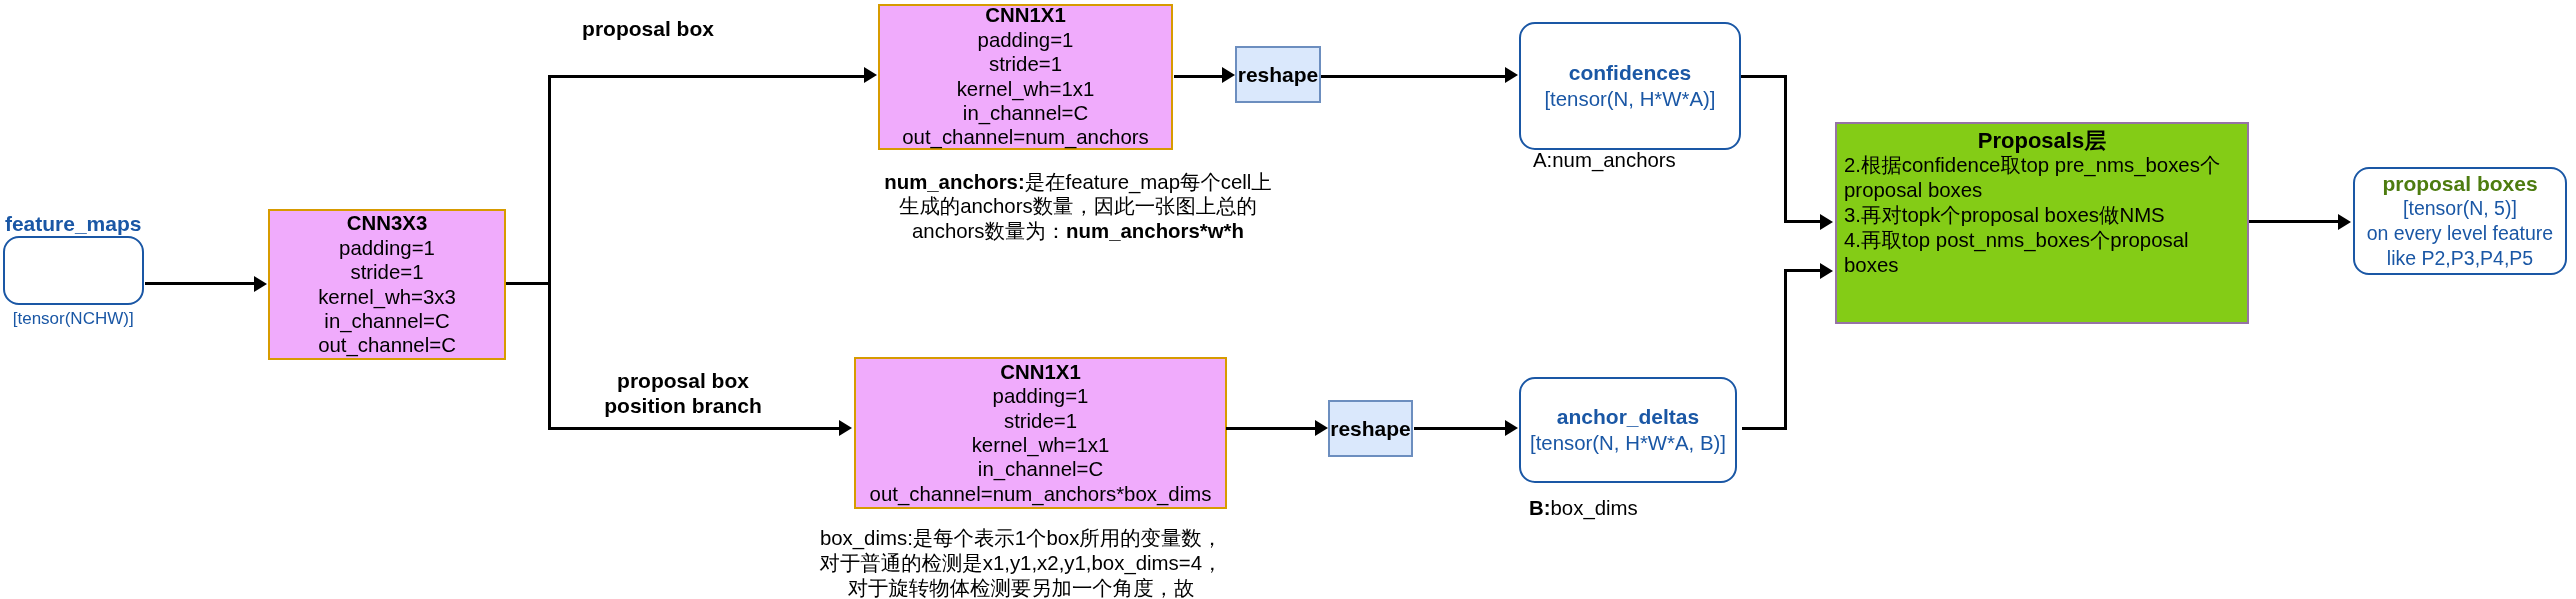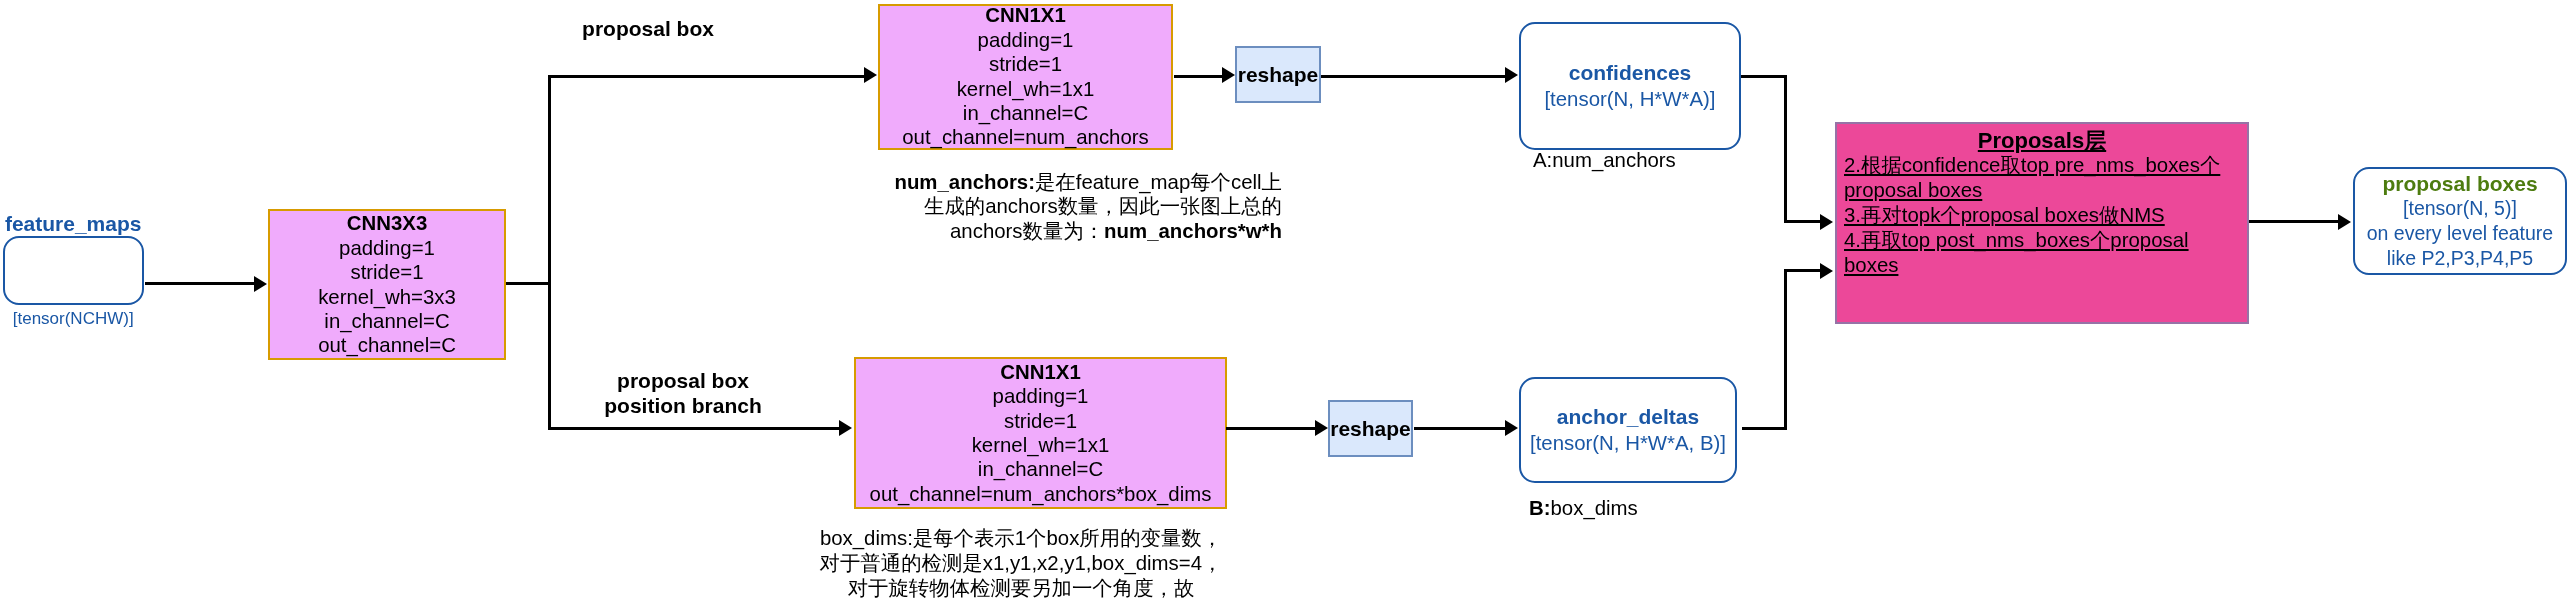--- a/index.html
+++ b/index.html
@@ -39,27 +39,26 @@
   }
   .blue-round .title { font-weight: bold; font-size: 21px; }
   .reshape-box {
     background: #DAE8FC;
     border: 2.7px solid #6C8EBF;
     font-weight: bold;
     font-size: 21px;
   }
   .purple-box {
     position: absolute;
-    background: #ec4899;
+    background: #84cc16;
     border: 2.7px solid #9673A6;
     font-size: 20.4px;
     line-height: 25px;
     padding: 4.4px 7px;
     text-align: left;
-    text-decoration: underline;
   }
   .purple-box .title { font-weight: bold; font-size: 22px; text-align: center; display:block; }
 
   
   .hline { position: absolute; height: 2.7px; background: #000; }
   .vline { position: absolute; width: 2.7px; background: #000; }
   .ah-right {
     position: absolute; width: 0; height: 0;
     border-top: 8px solid transparent;
     border-bottom: 8px solid transparent;
@@ -138,21 +137,21 @@
 
 <div class="hline" style="left:1321px; top:75px; width:185px;"></div>
 <div class="ah-right" style="left:1505px; top:67px;"></div>
 
 <div class="node blue-round" style="left:1519px; top:22px; width:222px; height:128px;">
   <div class="title">confidences</div>
   <div>[tensor(N, H*W*A)]</div>
 </div>
 <div class="tensor-annotation" style="left:1533px; top:149px;">A:num_anchors</div>
 
-<div class="note" style="left:874px; top:170px; width:408px; text-align:right;">
+<div class="note" style="left:874px; top:170px; width:408px; text-align:center;">
   <div><b>num_anchors:</b><span>是在feature_map每个cell上</span></div>
   <div><span>生成的anchors数量，因此一张图上总的</span></div>
   <div><span>anchors数量为：</span><b>num_anchors*w*h</b></div>
 </div>
 
 <div class="hline" style="left:1741px; top:75px; width:46px;"></div>
 <div class="vline" style="left:1784px; top:75px; height:148px;"></div>
 <div class="hline" style="left:1784px; top:220px; width:37px;"></div>
 <div class="ah-right" style="left:1820px; top:214px;"></div>
 

